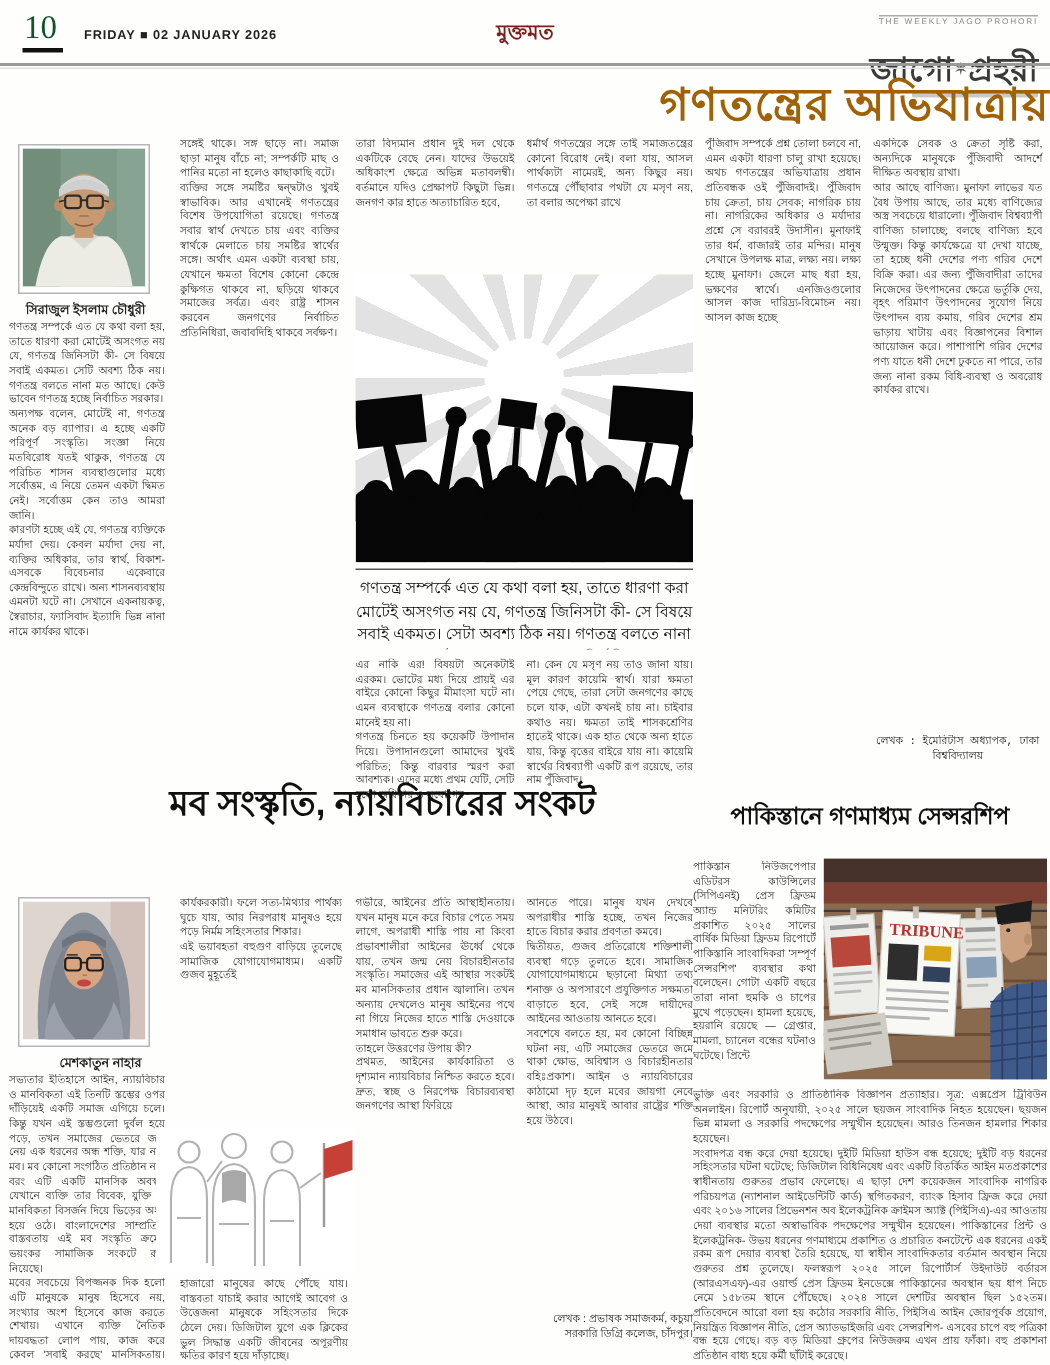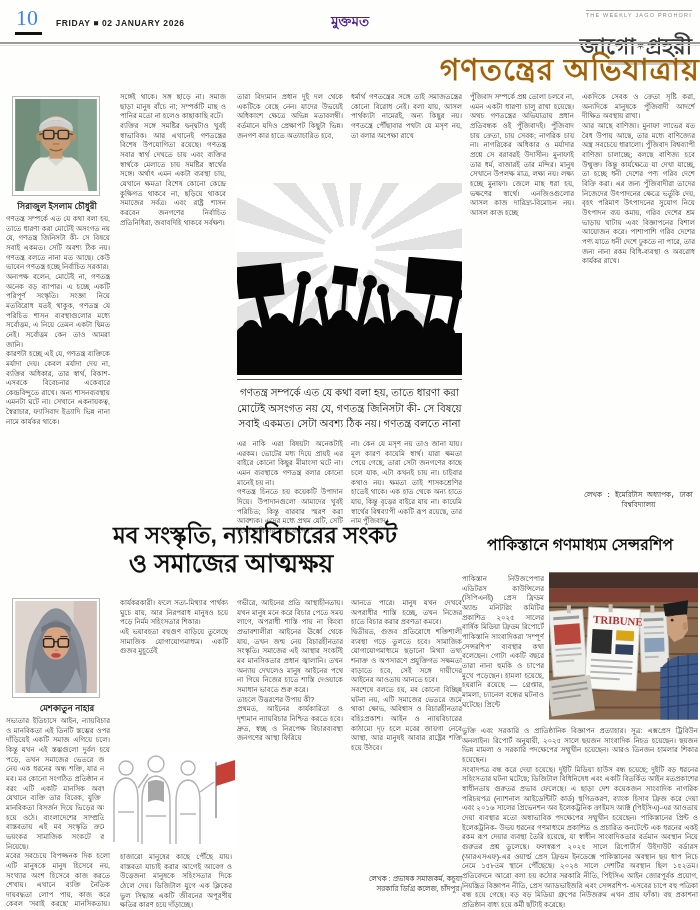--- a/index.html
+++ b/index.html
@@ -3,24 +3,24 @@
 <meta charset="utf-8">
 <style>
   * { margin:0; padding:0; box-sizing:border-box; }
   html,body { width:700px; height:910px; }
   body {
     position:relative; overflow:hidden; background:#fefefd;
     font-family:"Liberation Sans","DejaVu Sans",sans-serif; color:#1c1c1c;
   }
   .abs { position:absolute; }
   
-  .page-num { left:16px; top:5px; font-family:"Liberation Serif","DejaVu Serif",serif; font-size:22px; color:#3b82f6; }
+  .page-num { left:16px; top:5px; font-family:"Liberation Serif","DejaVu Serif",serif; font-size:22px; color:#14532d; }
   .page-num-bar { left:15px; top:32px; width:27px; height:3px; background:#111; }
   .date-line { left:56px; top:18px; font-size:8.5px; font-weight:bold; letter-spacing:0.6px; color:#222; }
-  .section-title { left:0; right:0; top:11px; text-align:center; font-size:13.5px; font-weight:bold; color:#4c1d95; }
+  .section-title { left:0; right:0; top:11px; text-align:center; font-size:13.5px; font-weight:bold; color:#7f1d1d; }
   .masthead { right:8px; top:3px; width:180px; text-align:right; }
   .masthead-top { display:inline-block; font-size:5.5px; letter-spacing:1.2px; color:#8a8a8a; border-top:1px solid #aaa; padding-top:1px; }
   .masthead-logo { font-size:22px; font-weight:bold; color:#3a3a3a; line-height:1; margin-top:15px; }
   .logo-star { font-size:12px; color:#5a5a5a; vertical-align:4px; }
   .masthead-smudge { height:4px; width:84px; background:#c9c9c9; margin:3px 0 0 auto; border-radius:1px; }
   .header-rule { left:0; right:0; top:42px; height:2px; background:#9a9a9a; }
   .header-rule2 { left:0; right:0; top:45px; height:1px; background:#e0e0e0; }
   
   .a1-headline { left:0; right:0; top:46px; text-align:right; font-size:30px; font-weight:bold; letter-spacing:1px; color:#a16207; }
   .col {
@@ -150,21 +150,20 @@
 <div class="col" style="left:237px; top:439px; width:106px; height:117px;">এর নাকি এর! বিষয়টা অনেকটাই এরকম। ভোটের মধ্য দিয়ে প্রায়ই এর বাইরে কোনো কিছুর মীমাংসা ঘটে না। এমন ব্যবস্থাকে গণতন্ত্র বলার কোনো মানেই হয় না।
 গণতন্ত্র চিনতে হয় কয়েকটি উপাদান দিয়ে। উপাদানগুলো আমাদের খুবই পরিচিত; কিন্তু বারবার স্মরণ করা আবশ্যক। এদের মধ্যে প্রথম যেটি, সেটি হলো অধিকার ও সুযোগের</div>
 <div class="col" style="left:351px; top:439px; width:111px; height:117px;">না। কেন যে মসৃণ নয় তাও জানা যায়। মূল কারণ কায়েমি স্বার্থ। যারা ক্ষমতা পেয়ে গেছে, তারা সেটা জনগণের কাছে চলে যাক, এটা কখনই চায় না। চাইবার কথাও নয়। ক্ষমতা তাই শাসকশ্রেণির হাতেই থাকে। এক হাত থেকে অন্য হাতে যায়, কিন্তু বৃত্তের বাইরে যায় না। কায়েমি স্বার্থের বিশ্বব্যাপী একটি রূপ রয়েছে, তার নাম পুঁজিবাদ।</div>
 <div class="col" style="left:470px; top:92px; width:104px; height:430px;">পুঁজিবাদ সম্পর্কে প্রশ্ন তোলা চলবে না, এমন একটা ধারণা চালু রাখা হয়েছে। অথচ গণতন্ত্রের অভিযাত্রায় প্রধান প্রতিবন্ধক ওই পুঁজিবাদই। পুঁজিবাদ চায় ক্রেতা, চায় সেবক; নাগরিক চায় না। নাগরিকের অধিকার ও মর্যাদার প্রশ্নে সে বরাবরই উদাসীন। মুনাফাই তার ধর্ম, বাজারই তার মন্দির। মানুষ সেখানে উপলক্ষ মাত্র, লক্ষ্য নয়। লক্ষ্য হচ্ছে মুনাফা। জেলে মাছ ধরা হয়, ভক্ষণের স্বার্থে। এনজিওগুলোর আসল কাজ দারিদ্র্য-বিমোচন নয়। আসল কাজ হচ্ছে</div>
 <div class="col" style="left:582px; top:92px; width:113px; height:394px;">একদিকে সেবক ও ক্রেতা সৃষ্টি করা, অন্যদিকে মানুষকে পুঁজিবাদী আদর্শে দীক্ষিত অবস্থায় রাখা।
 আর আছে বাণিজ্য। মুনাফা লাভের যত বৈধ উপায় আছে, তার মধ্যে বাণিজ্যের অস্ত্র সবচেয়ে ধারালো। পুঁজিবাদ বিশ্বব্যাপী বাণিজ্য চালাচ্ছে; বলছে বাণিজ্য হবে উন্মুক্ত। কিন্তু কার্যক্ষেত্রে যা দেখা যাচ্ছে, তা হচ্ছে ধনী দেশের পণ্য গরিব দেশে বিক্রি করা। এর জন্য পুঁজিবাদীরা তাদের নিজেদের উৎপাদনের ক্ষেত্রে ভর্তুকি দেয়, বৃহৎ পরিমাণ উৎপাদনের সুযোগ নিয়ে উৎপাদন ব্যয় কমায়, গরিব দেশের শ্রম ভাড়ায় খাটায় এবং বিজ্ঞাপনের বিশাল আয়োজন করে। পাশাপাশি গরিব দেশের পণ্য যাতে ধনী দেশে ঢুকতে না পারে, তার জন্য নানা রকম বিধি-ব্যবস্থা ও অবরোধ কার্যকর রাখে।</div>
 <div class="credit" style="left:582px; top:490px; width:113px; text-align:center;font-family:Liberation Mono, monospace;">লেখক : ইমেরিটাস অধ্যাপক, ঢাকা বিশ্ববিদ্যালয়</div>
 
 <div class="abs a2-headline">
   <div class="l1">মব সংস্কৃতি, ন্যায়বিচারের সংকট</div>
-  <div class="l2">ও সমাজের আত্মক্ষয়</div>
 </div>
 
 <div class="photo-frame" style="left:12px; top:598px; width:88px; height:100px;">
   <svg width="82" height="92" viewBox="0 0 78 88">
     <rect width="78" height="88" fill="#ddd5ce"></rect>
     <rect x="56" y="0" width="22" height="88" fill="#d3c2bc"></rect>
     <path d="M10,88 Q7,42 22,22 Q30,7 39,7 Q48,7 56,22 Q71,42 68,88 Z" fill="#8b919b"></path>
     <path d="M16,88 Q14,48 26,30 Q32,18 39,18 Q46,18 52,30 Q64,48 62,88 Z" fill="#7d838d"></path>
     <ellipse cx="39" cy="40" rx="13" ry="16" fill="#d8a583"></ellipse>
     <path d="M25,30 Q39,20 53,30 L53,25 Q39,15 25,25 Z" fill="#6f757f"></path>

